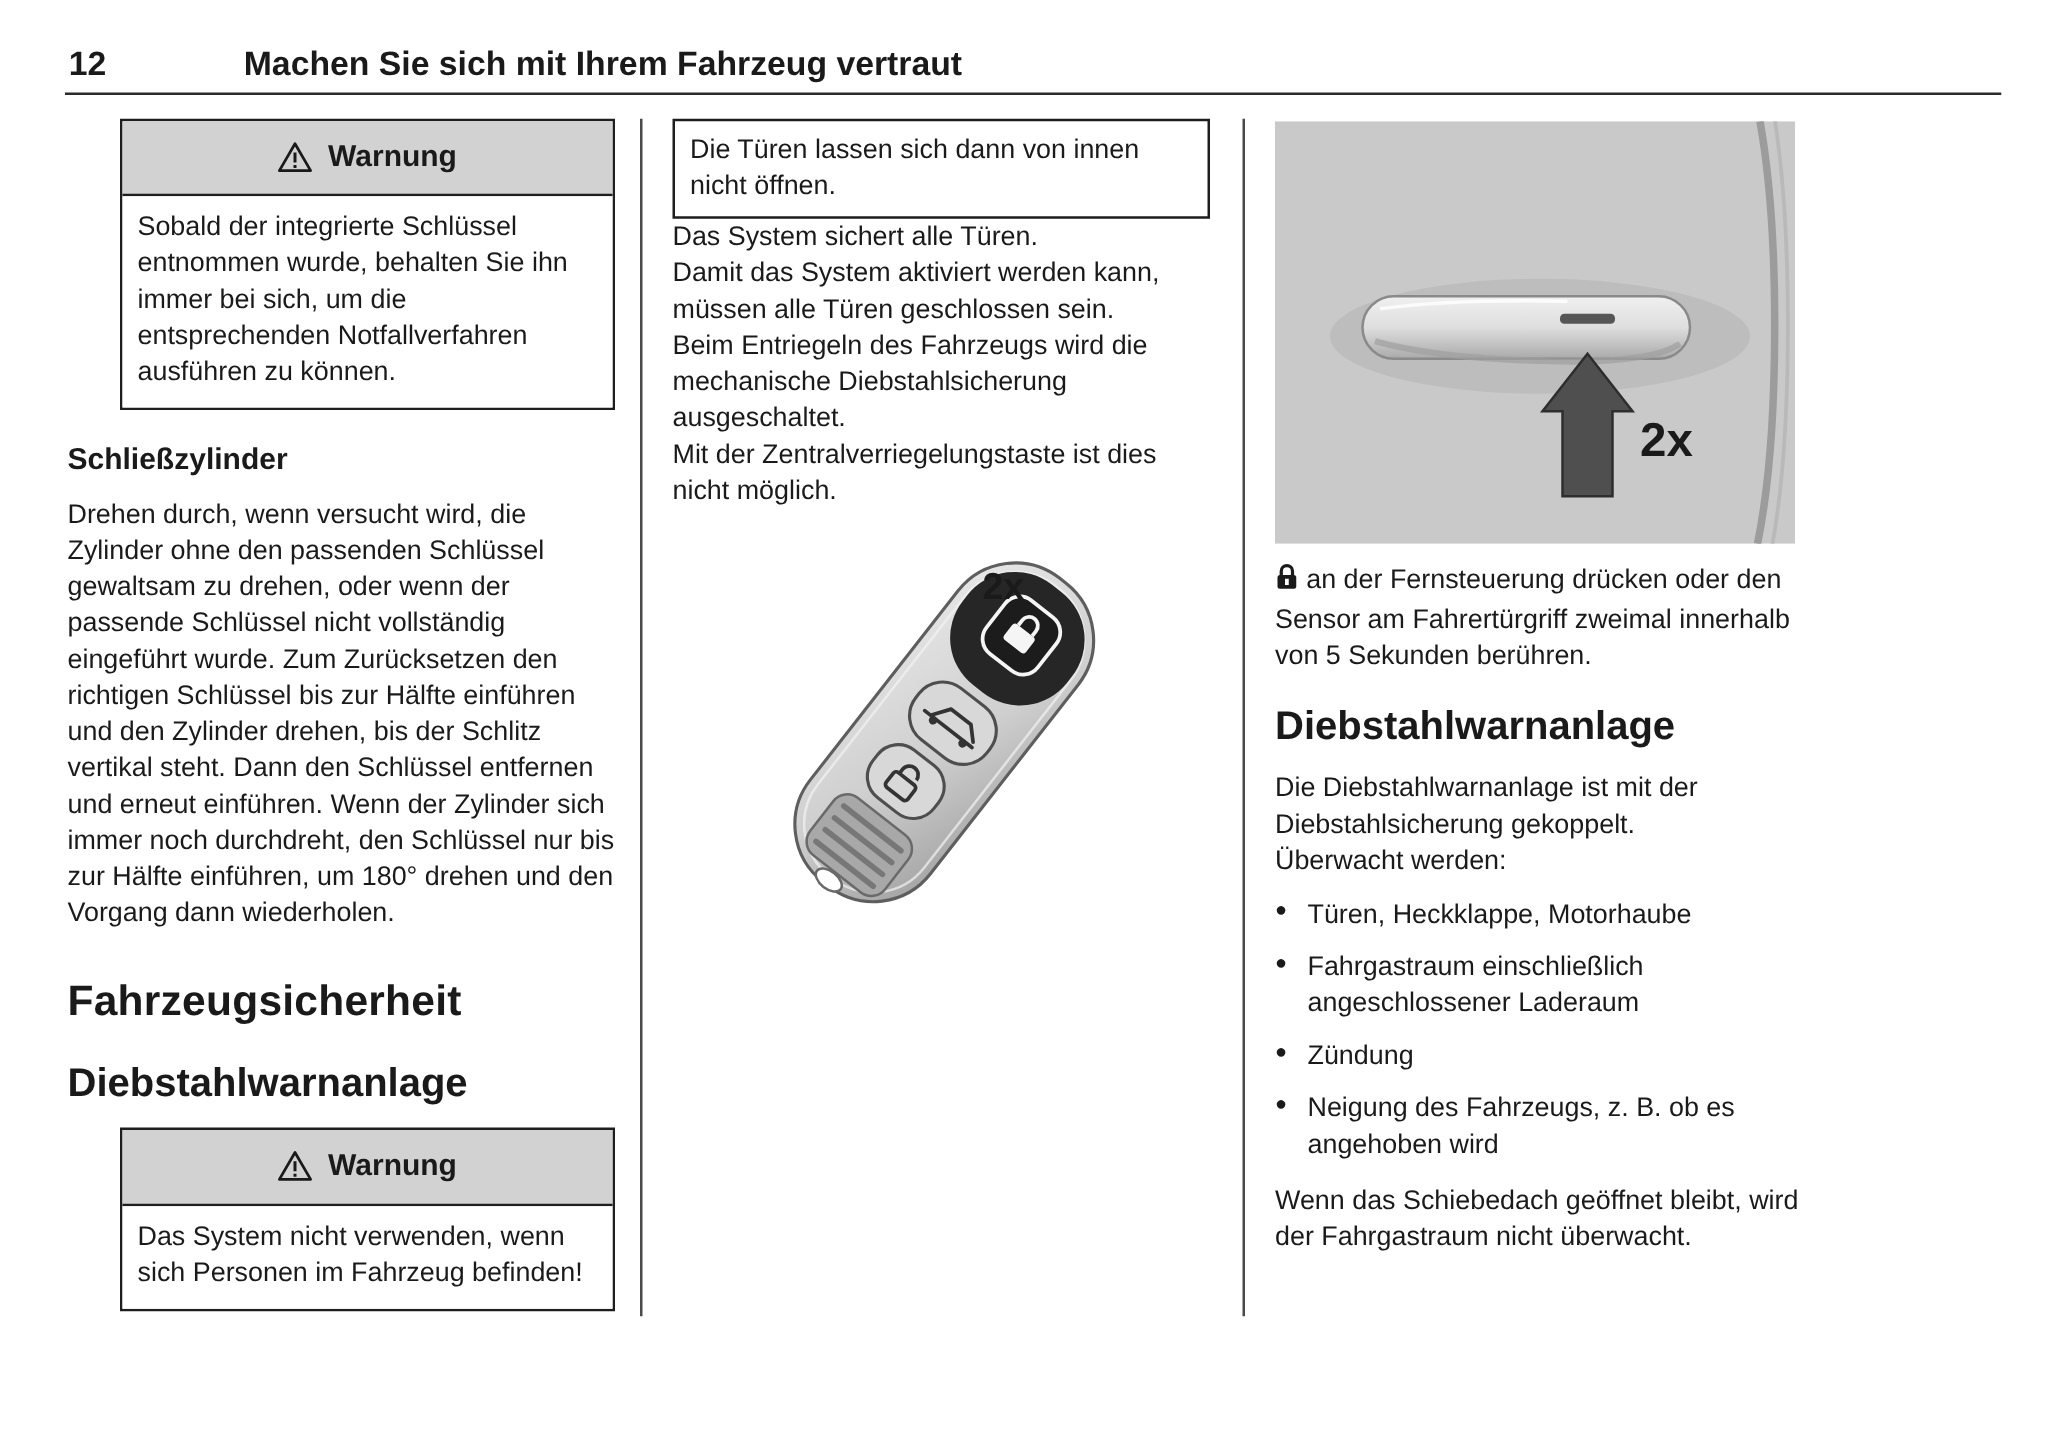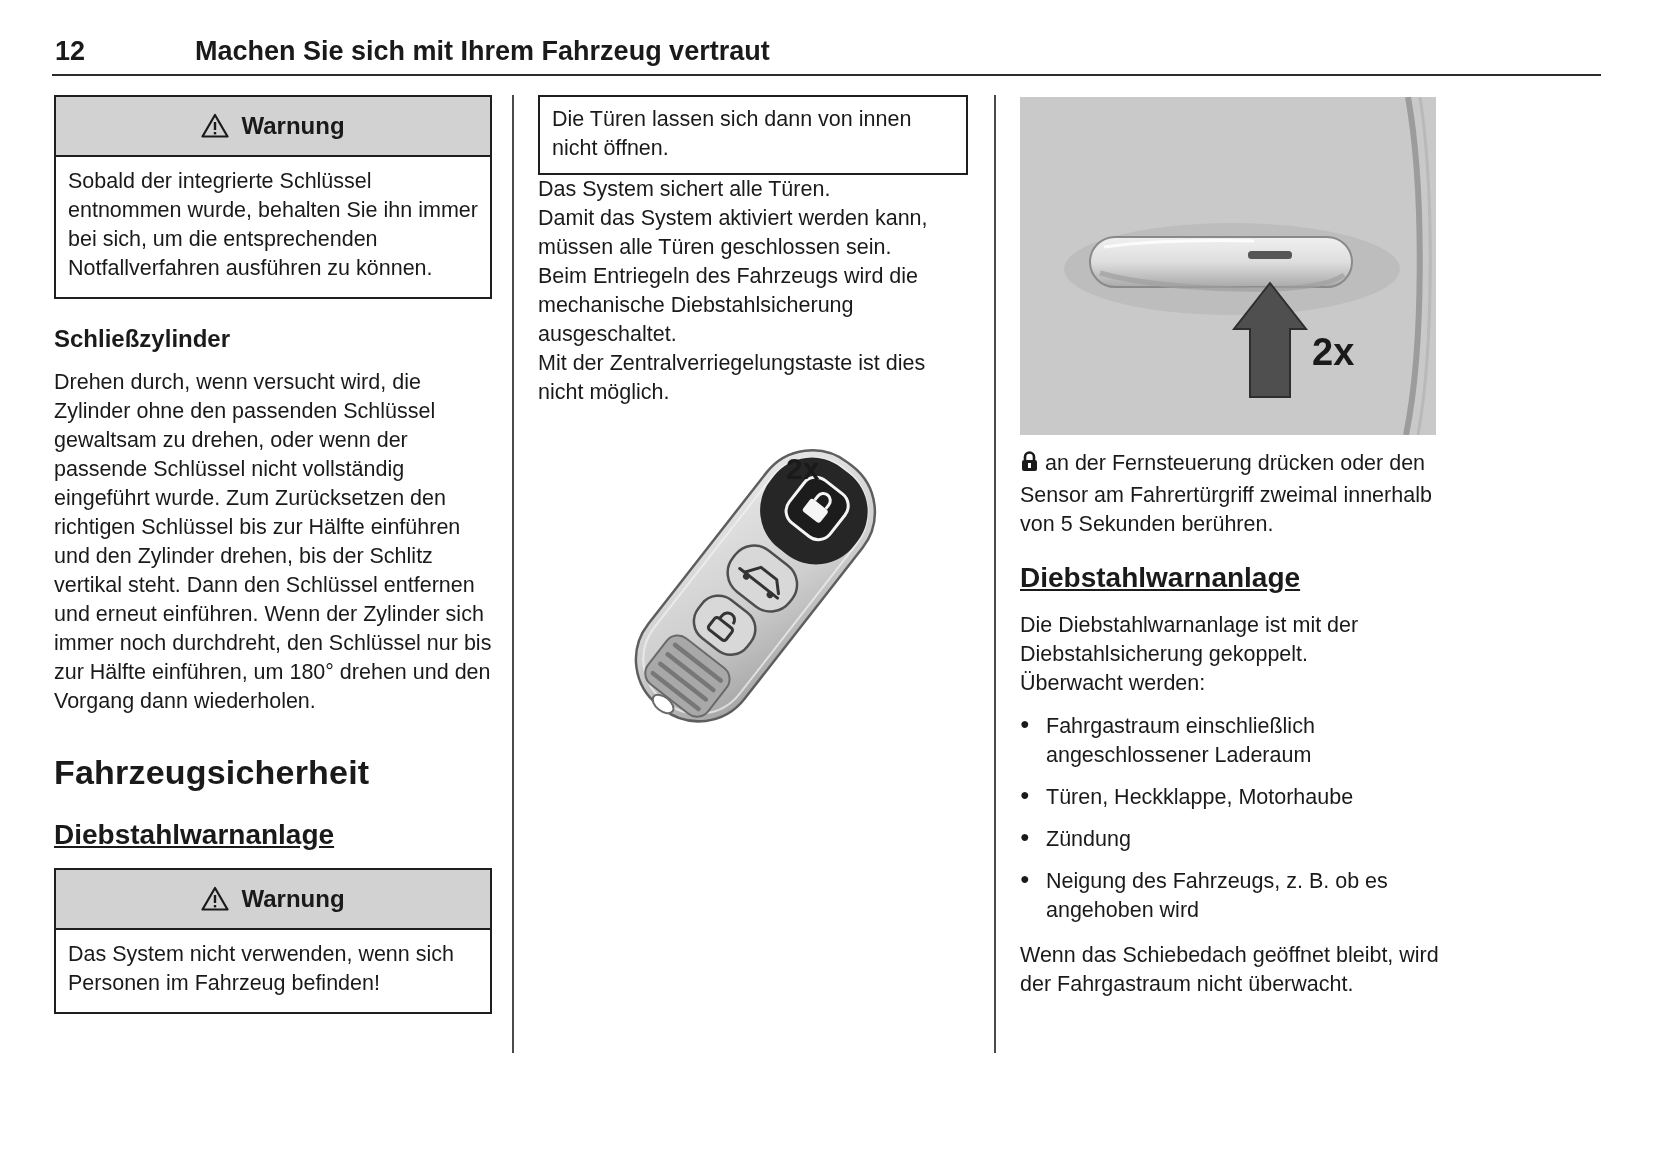--- a/index.html
+++ b/index.html
@@ -23,33 +23,33 @@
 
   
   .col{position:absolute;top:95px;font-size:21.5px;line-height:1.35;}
   .col1{left:54px;width:438px;}
   .col2{left:538px;width:430px;}
   .col3{left:1020px;width:434px;}
 
   p{margin:0 0 14px 0;white-space:pre-line;}
 
   
-  .warnbox{border:2px solid #1e1e1e;margin-bottom:24px;}
+  .warnbox{border:2px solid #1e1e1e;margin-bottom:24px;margin-left:42px;}
   .warnhead{
     background:#d2d2d2;border-bottom:2px solid #1e1e1e;
     display:flex;align-items:center;justify-content:center;gap:12px;
     font-size:24px;font-weight:bold;padding:13px 0;
   }
   .warnhead svg{display:block;}
   .warnbody{padding:10px 12px 14px 12px;background:#ffffff;}
 
   
   .h-sub{font-size:24px;font-weight:bold;margin:24px 0 12px 0;}
   .h-big{font-size:34px;font-weight:bold;margin:34px 0 10px 0;letter-spacing:0.2px;}
-  .h-med{font-size:28px;font-weight:bold;margin:20px 0 14px 0;text-decoration:underline;}
+  .h-med{font-size:32px;font-weight:bold;margin:20px 0 14px 0;}
 
   
   .notebox{border:2px solid #1e1e1e;padding:8px 12px 10px 12px;background:#fff;}
 
   
   figure{margin:0;}
   .fob-figure{margin-top:14px;}
   .handle-figure{margin:2px 0 14px 0;}
   figure svg{display:block;}
 
@@ -203,22 +203,22 @@
             <rect x="2" y="10" width="15" height="11" rx="2" fill="#1a1a1a"></rect>
             <rect x="8" y="13" width="3" height="5" fill="#ffffff"></rect>
           </svg></span><span>an der Fernsteuerung drücken oder den Sensor am Fahrertürgriff zweimal innerhalb von 5 Sekunden berühren.</span></p>
 
     <div class="h-med">Diebstahlwarnanlage</div>
 
     <p>Die Diebstahlwarnanlage ist mit der Diebstahlsicherung gekoppelt.
 Überwacht werden:</p>
 
     <ul class="bullets">
+      <li>Türen, Heckklappe, Motorhaube</li>
       <li>Fahrgastraum einschließlich angeschlossener Laderaum</li>
-      <li>Türen, Heckklappe, Motorhaube</li>
       <li>Zündung</li>
       <li>Neigung des Fahrzeugs, z. B. ob es angehoben wird</li>
     </ul>
 
     <p>Wenn das Schiebedach geöffnet bleibt, wird der Fahrgastraum nicht überwacht.</p>
 
   </section>
 
 </div>
 

